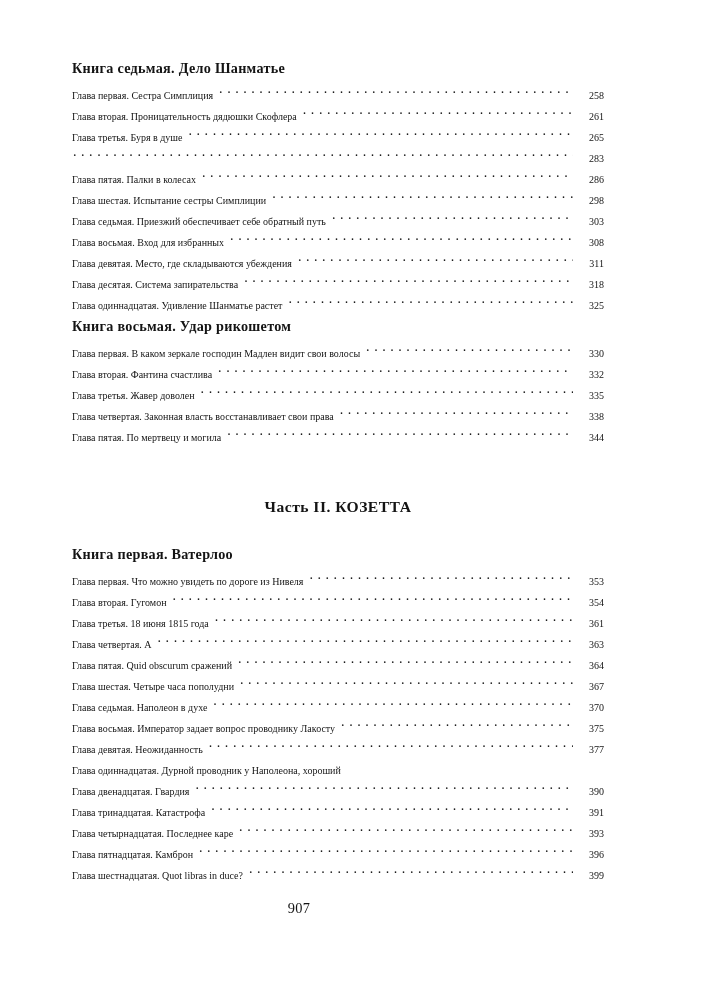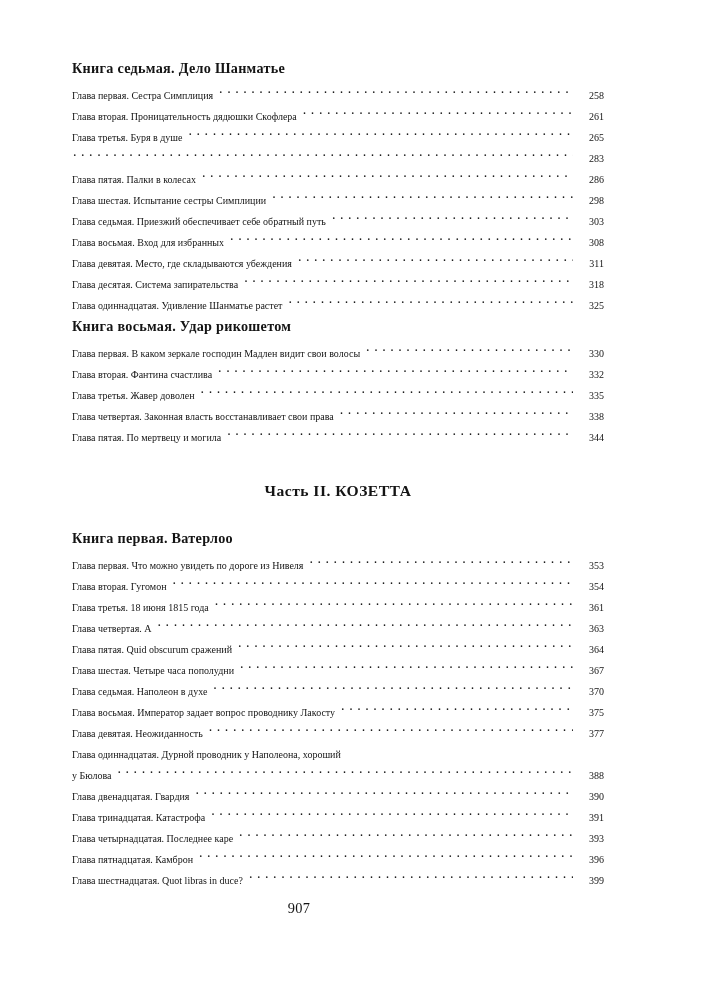--- a/index.html
+++ b/index.html
@@ -106,21 +106,21 @@
   }
   .toc-entry.wrapped .wrap-line-2 {
     display: flex;
     align-items: baseline;
   }
 
   
   .gap-after-book-heading { height: 7px; }
   .section { margin-bottom: 0; }
   .section + .section { }
-  .part-block { margin-top: 32px; }
+  .part-block { margin-top: 48px; }
   .part-block .book-heading { margin-top: 26px; }
 
   
   .folio {
     position: absolute;
     left: 0;
     top: 900px;
     width: 598px;
     text-align: center;
     font-size: 14.4px;
@@ -271,25 +271,20 @@
           <span class="toc-leader"></span>
           <span class="toc-page">375</span>
         </li>
         <li class="toc-entry">
           <span class="toc-title">Глава девятая. Неожиданность</span>
           <span class="toc-leader"></span>
           <span class="toc-page">377</span>
         </li>
         <li class="toc-entry wrapped">
           <span class="wrap-line-1">Глава одиннадцатая. Дурной проводник у Наполеона, хороший</span>
-          <span class="wrap-line-2">
-            <span class="toc-title">у Бюлова</span>
-            <span class="toc-leader"></span>
-            <span class="toc-page">388</span>
-          </span>
         </li>
         <li class="toc-entry">
           <span class="toc-title">Глава двенадцатая. Гвардия</span>
           <span class="toc-leader"></span>
           <span class="toc-page">390</span>
         </li>
         <li class="toc-entry">
           <span class="toc-title">Глава тринадцатая. Катастрофа</span>
           <span class="toc-leader"></span>
           <span class="toc-page">391</span>

